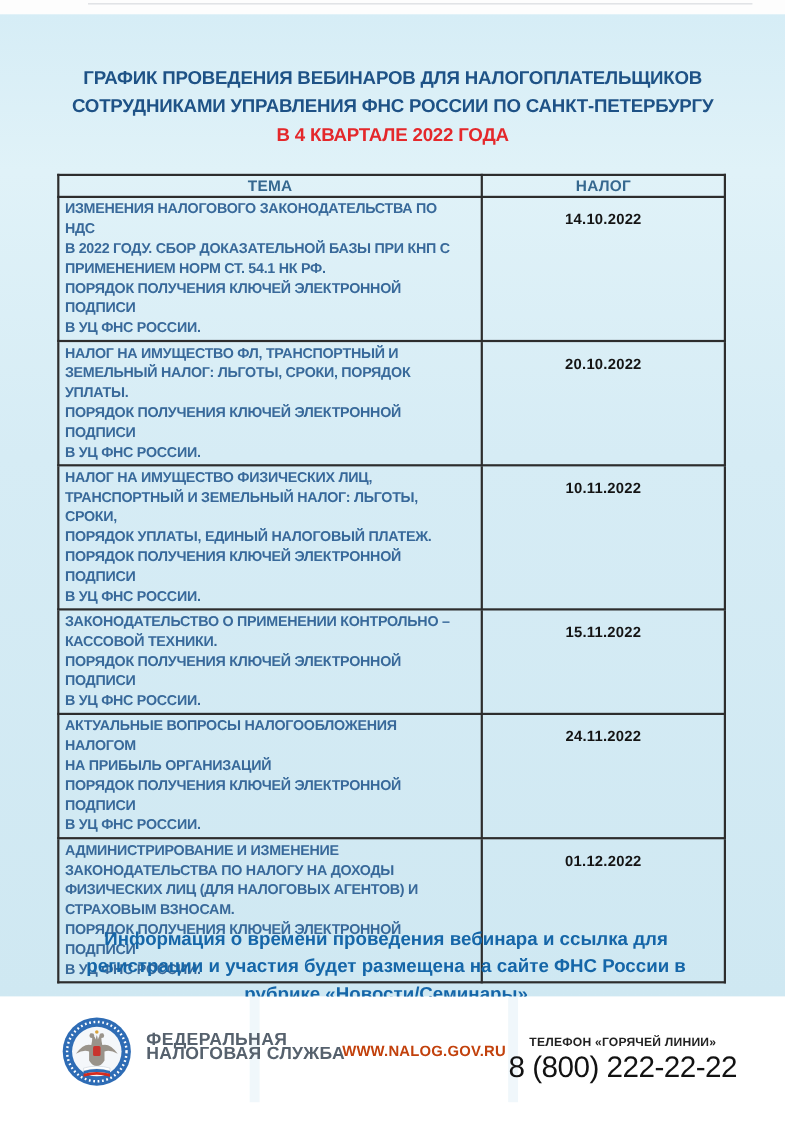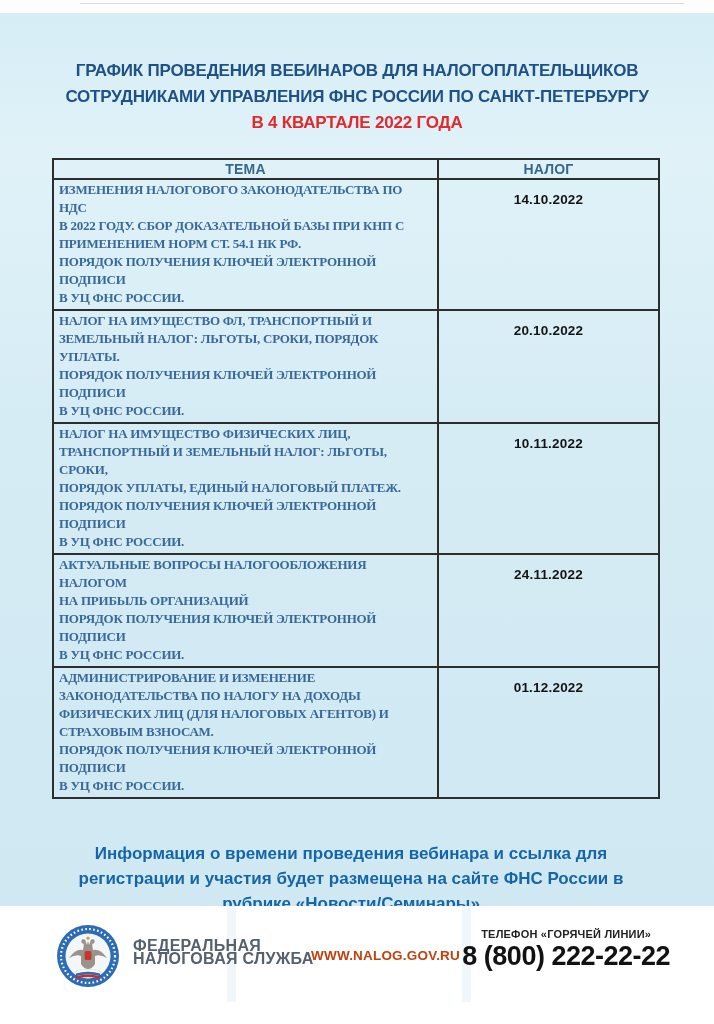--- a/index.html
+++ b/index.html
@@ -68,21 +68,20 @@
   .col-topic { width: 385px; }
   .col-date  { width: 221px; }
   .topic-cell {
     color: #38699a;
     font-size: 13px;
     font-weight: bold;
     line-height: 18px;
     letter-spacing: -0.25px;
     padding: 1px 12px 2px 5px;
     white-space: pre-line;
-    font-family: Liberation Serif, serif;
   }
   .date-cell {
     color: #141414;
     font-size: 13.5px;
     font-weight: bold;
     text-align: center;
     padding-top: 12px;
     letter-spacing: 0.2px;
   }
 
@@ -134,33 +133,33 @@
     left: 240px; top: 42px;
     width: 220px;
     text-align: right;
     color: #c2410c;
     font-size: 13.5px;
     font-weight: bold;
     letter-spacing: 0.2px;
   }
   .hotline {
     position: absolute;
-    right: 44px; top: 22px;
+    right: 44px; top: 36px;
     text-align: center;
   }
   .hotline-label {
     color: #222222;
     font-size: 11px;
     font-weight: bold;
     letter-spacing: 0.2px;
   }
   .hotline-phone {
     color: #121212;
     font-size: 27px;
-    font-weight: bold;
+    font-weight: normal;
     letter-spacing: -0.5px;
     line-height: 32px;
   }
 </style>
 </head>
 <body>
 
 <div class="page">
 
   <div class="scan-line"></div>
@@ -200,20 +199,27 @@
 В УЦ ФНС РОССИИ.</td>
           <td class="date-cell">20.10.2022</td>
         </tr>
         <tr>
           <td class="topic-cell">НАЛОГ НА ИМУЩЕСТВО ФИЗИЧЕСКИХ ЛИЦ,
 ТРАНСПОРТНЫЙ И ЗЕМЕЛЬНЫЙ НАЛОГ: ЛЬГОТЫ, СРОКИ,
 ПОРЯДОК УПЛАТЫ, ЕДИНЫЙ НАЛОГОВЫЙ ПЛАТЕЖ.
 ПОРЯДОК ПОЛУЧЕНИЯ КЛЮЧЕЙ ЭЛЕКТРОННОЙ ПОДПИСИ
 В УЦ ФНС РОССИИ.</td>
           <td class="date-cell">10.11.2022</td>
+        </tr>
+        <tr>
+          <td class="topic-cell">ЗАКОНОДАТЕЛЬСТВО О ПРИМЕНЕНИИ КОНТРОЛЬНО –
+КАССОВОЙ ТЕХНИКИ.
+ПОРЯДОК ПОЛУЧЕНИЯ КЛЮЧЕЙ ЭЛЕКТРОННОЙ ПОДПИСИ
+В УЦ ФНС РОССИИ.</td>
+          <td class="date-cell">15.11.2022</td>
         </tr>
         <tr>
           <td class="topic-cell">АКТУАЛЬНЫЕ ВОПРОСЫ НАЛОГООБЛОЖЕНИЯ НАЛОГОМ
 НА ПРИБЫЛЬ ОРГАНИЗАЦИЙ
 ПОРЯДОК ПОЛУЧЕНИЯ КЛЮЧЕЙ ЭЛЕКТРОННОЙ ПОДПИСИ
 В УЦ ФНС РОССИИ.</td>
           <td class="date-cell">24.11.2022</td>
         </tr>
         <tr>
           <td class="topic-cell">АДМИНИСТРИРОВАНИЕ И ИЗМЕНЕНИЕ

